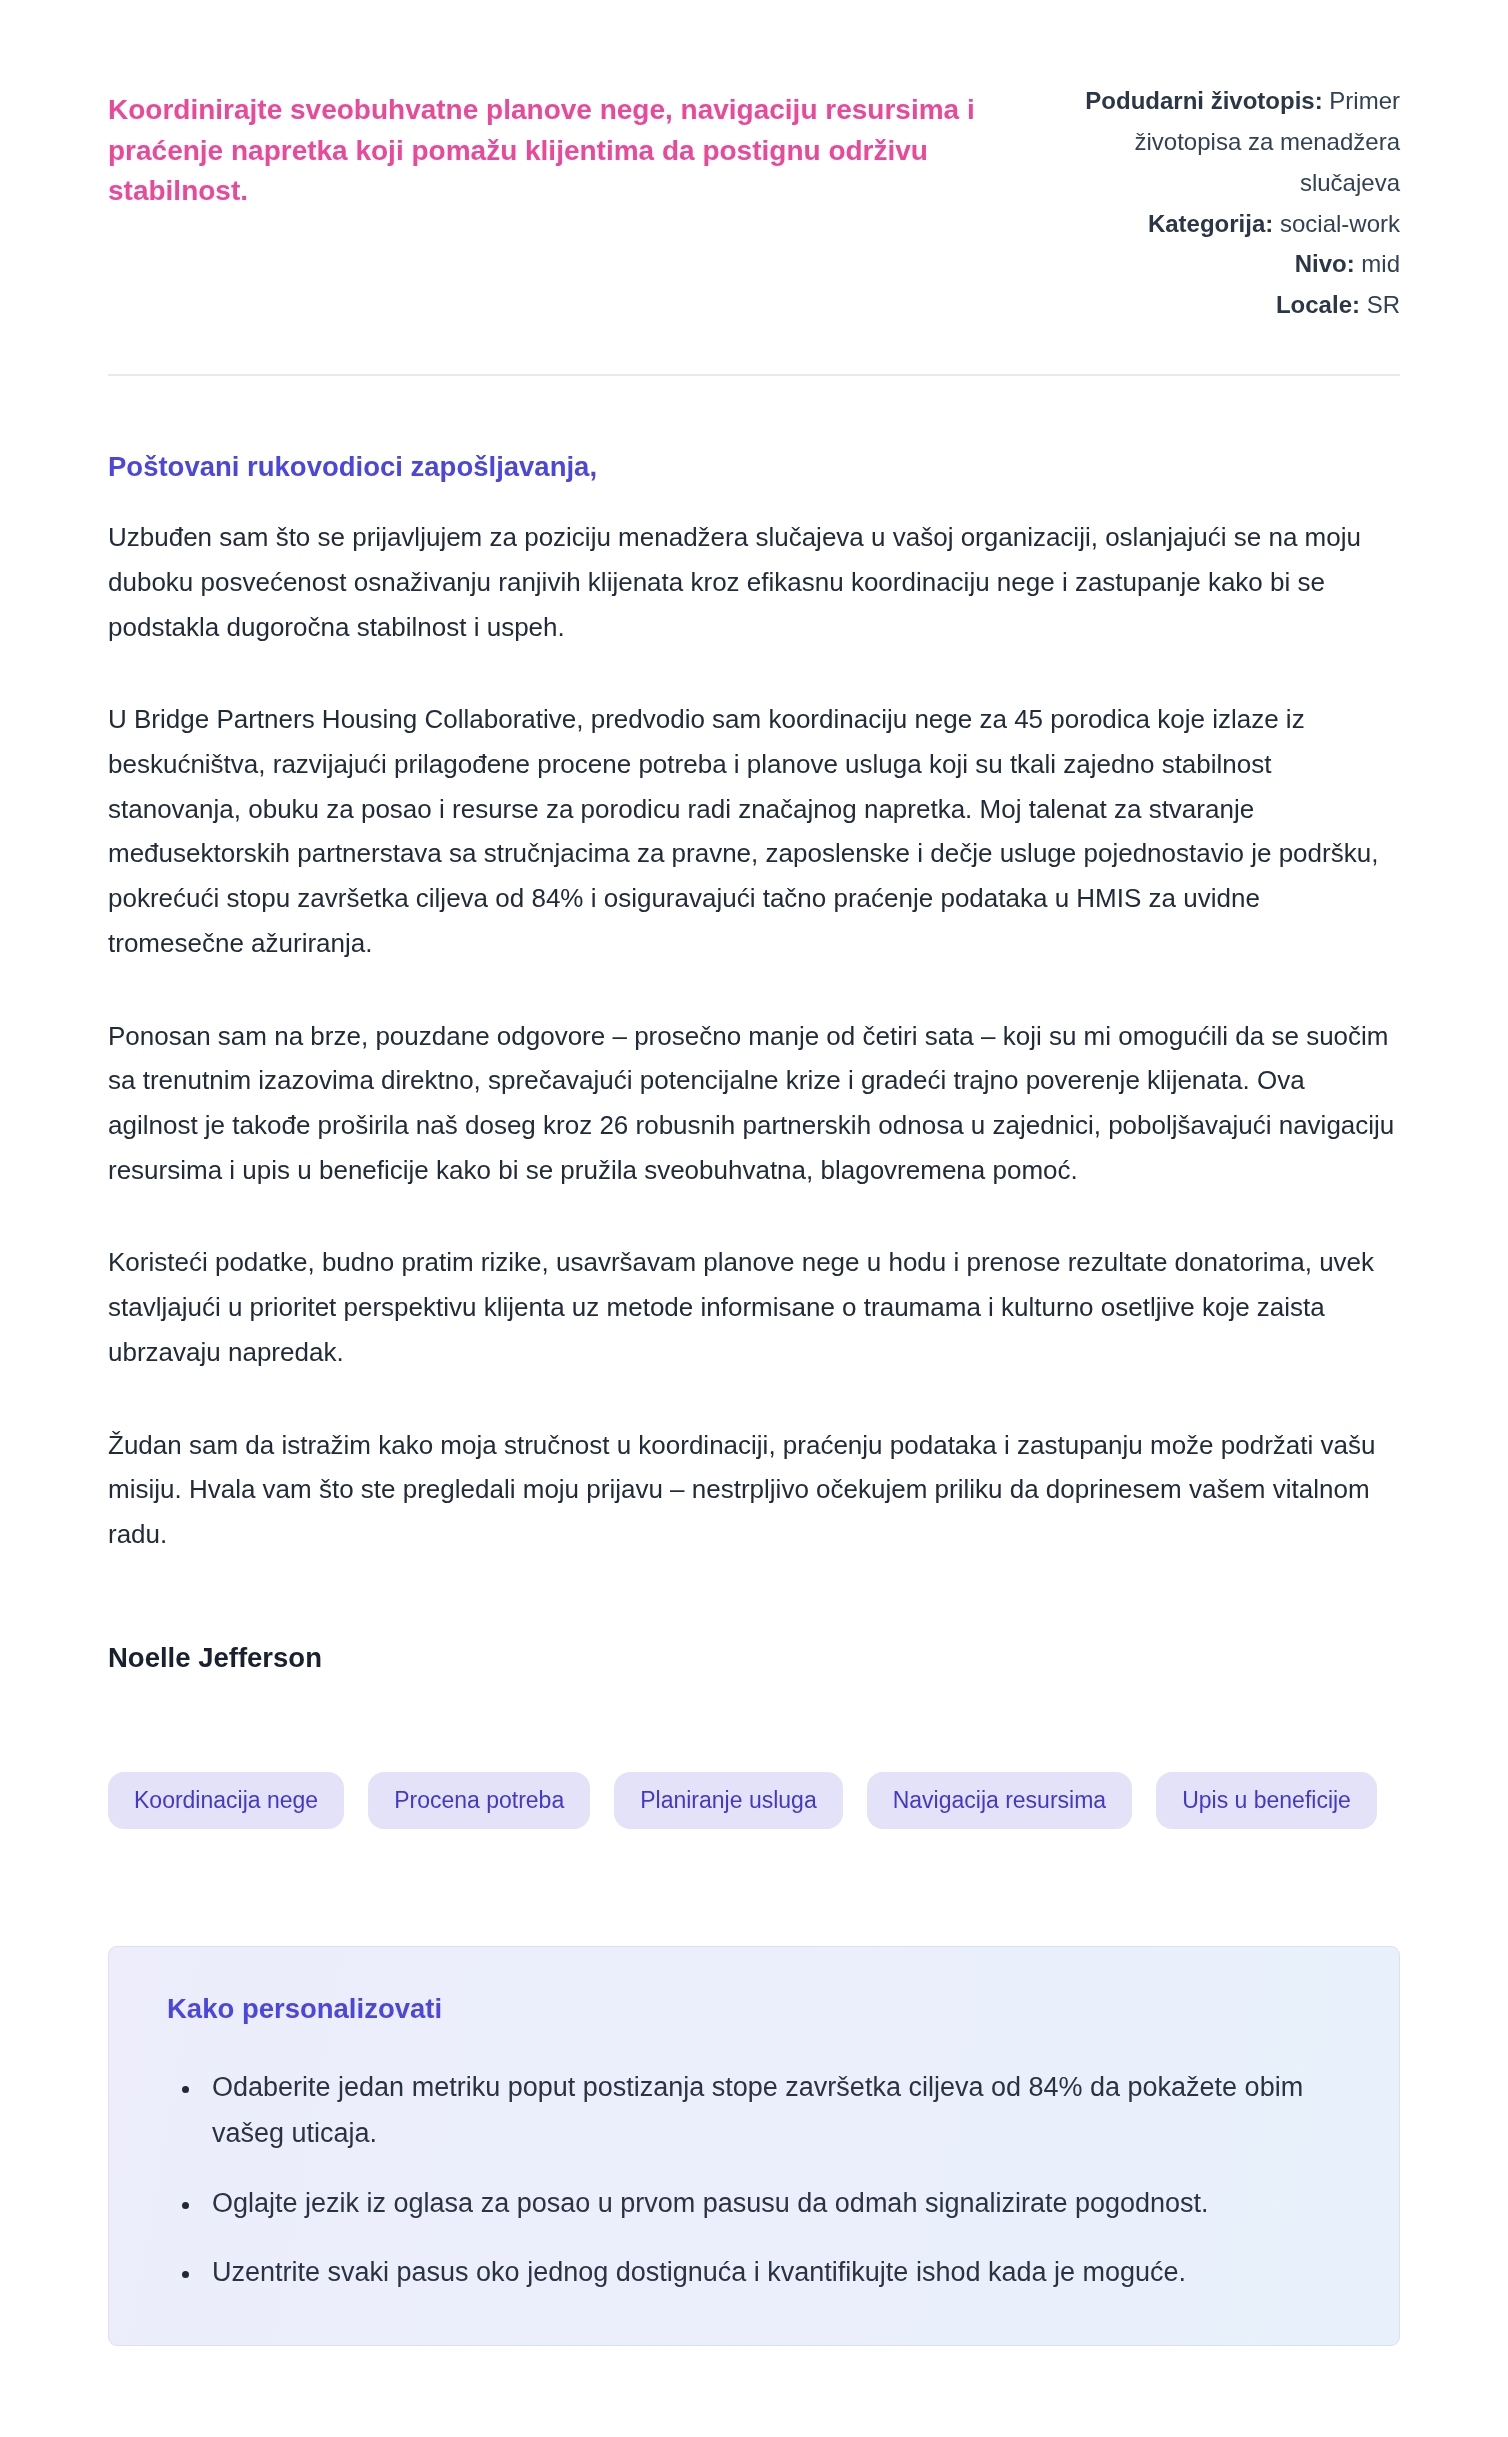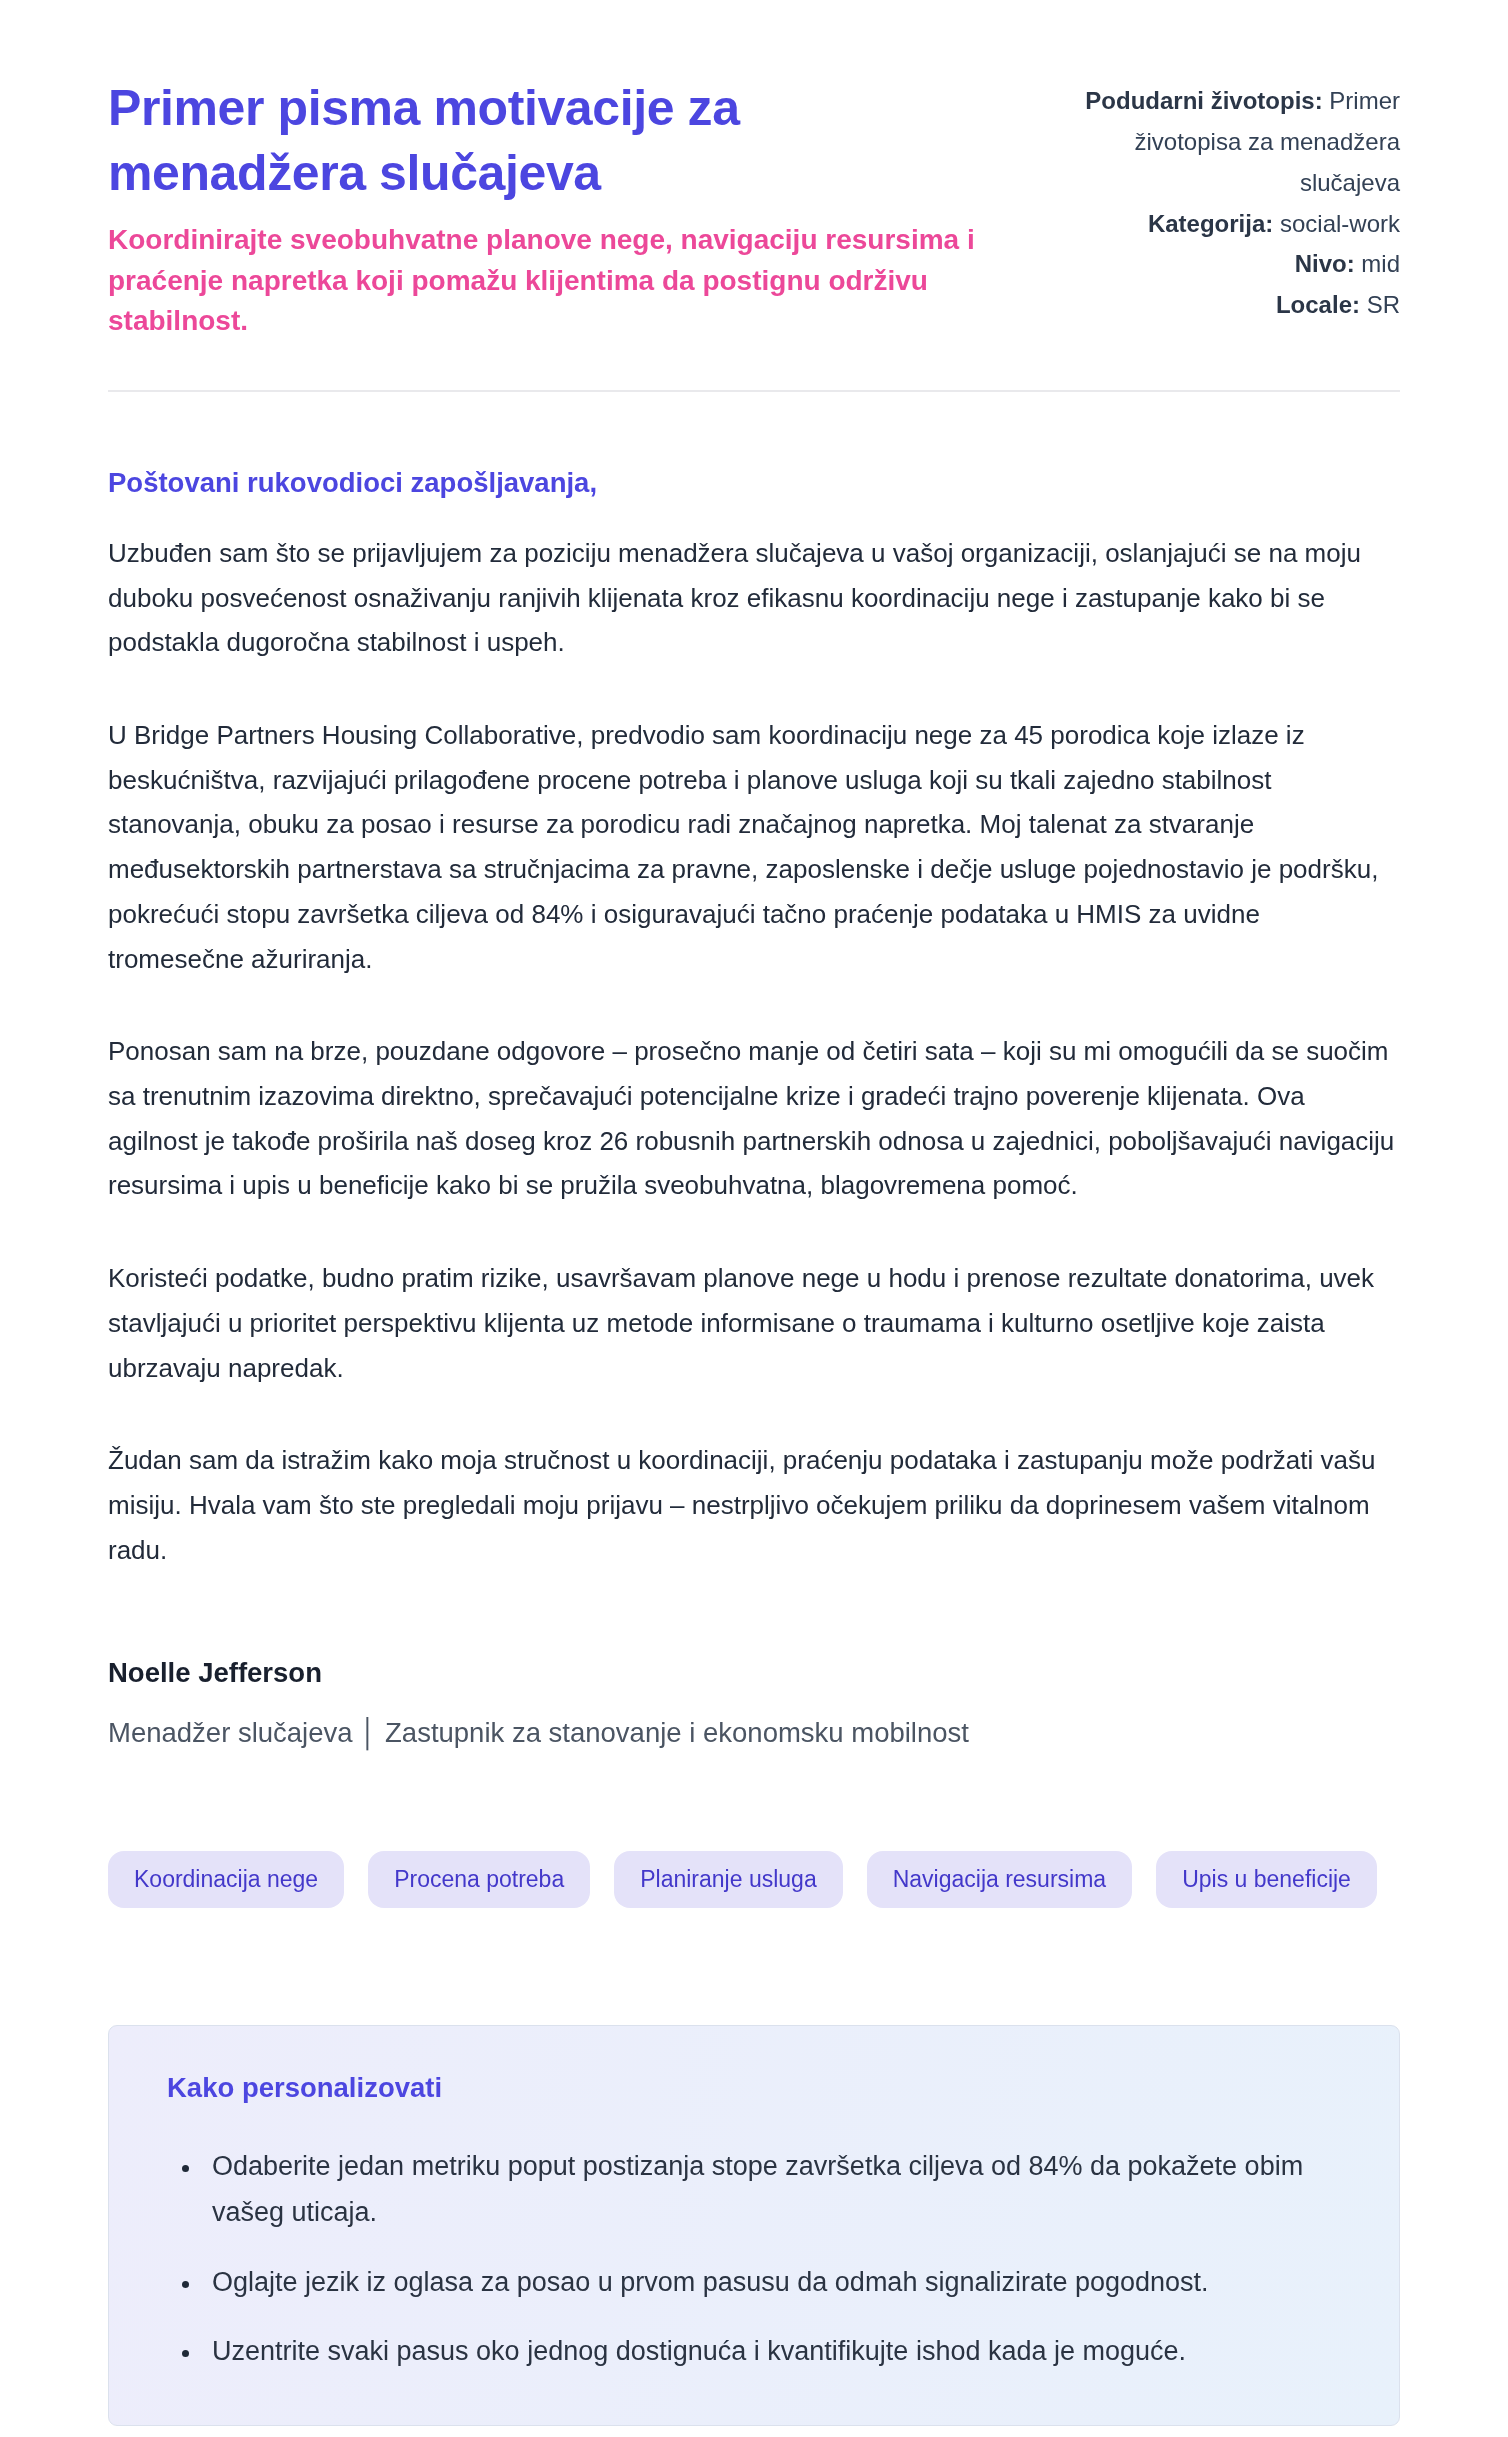--- a/index.html
+++ b/index.html
@@ -91,21 +91,20 @@
   .tips li + li{margin-top:23px;}
   .tips li::marker{color:#1f2937;font-size:24px;}
 </style>
 </head>
 <body>
 
 <div class="page">
 
   <header class="header">
     <div class="header-left">
-      <h1 class="title">Primer pisma motivacije za menadžera slučajeva</h1>
       <p class="subtitle">Koordinirajte sveobuhvatne planove nege, navigaciju resursima i praćenje napretka koji pomažu klijentima da postignu održivu stabilnost.</p>
     </div>
     <aside class="meta">
       <div class="meta-row">
         <span class="meta-label">Podudarni životopis:</span>
         <span class="meta-value">Primer životopisa za menadžera slučajeva</span>
       </div>
       <div class="meta-row">
         <span class="meta-label">Kategorija:</span>
         <span class="meta-value">social-work</span>
@@ -124,21 +123,20 @@
   <hr class="divider">
 
   <section class="letter">
     <p class="greeting">Poštovani rukovodioci zapošljavanja,</p>
     <p class="body first">Uzbuđen sam što se prijavljujem za poziciju menadžera slučajeva u vašoj organizaciji, oslanjajući se na moju duboku posvećenost osnaživanju ranjivih klijenata kroz efikasnu koordinaciju nege i zastupanje kako bi se podstakla dugoročna stabilnost i uspeh.</p>
     <p class="body">U Bridge Partners Housing Collaborative, predvodio sam koordinaciju nege za 45 porodica koje izlaze iz beskućništva, razvijajući prilagođene procene potreba i planove usluga koji su tkali zajedno stabilnost stanovanja, obuku za posao i resurse za porodicu radi značajnog napretka. Moj talenat za stvaranje međusektorskih partnerstava sa stručnjacima za pravne, zaposlenske i dečje usluge pojednostavio je podršku, pokrećući stopu završetka ciljeva od 84% i osiguravajući tačno praćenje podataka u HMIS za uvidne tromesečne ažuriranja.</p>
     <p class="body">Ponosan sam na brze, pouzdane odgovore – prosečno manje od četiri sata – koji su mi omogućili da se suočim sa trenutnim izazovima direktno, sprečavajući potencijalne krize i gradeći trajno poverenje klijenata. Ova agilnost je takođe proširila naš doseg kroz 26 robusnih partnerskih odnosa u zajednici, poboljšavajući navigaciju resursima i upis u beneficije kako bi se pružila sveobuhvatna, blagovremena pomoć.</p>
     <p class="body">Koristeći podatke, budno pratim rizike, usavršavam planove nege u hodu i prenose rezultate donatorima, uvek stavljajući u prioritet perspektivu klijenta uz metode informisane o traumama i kulturno osetljive koje zaista ubrzavaju napredak.</p>
     <p class="body">Žudan sam da istražim kako moja stručnost u koordinaciji, praćenju podataka i zastupanju može podržati vašu misiju. Hvala vam što ste pregledali moju prijavu – nestrpljivo očekujem priliku da doprinesem vašem vitalnom radu.</p>
     <p class="sig-name">Noelle Jefferson</p>
-    <p class="sig-role">Menadžer slučajeva │ Zastupnik za stanovanje i ekonomsku mobilnost</p>
   </section>
 
   <div class="tags">
     <span class="tag">Koordinacija nege</span>
     <span class="tag">Procena potreba</span>
     <span class="tag">Planiranje usluga</span>
     <span class="tag">Navigacija resursima</span>
     <span class="tag">Upis u beneficije</span>
   </div>
 

